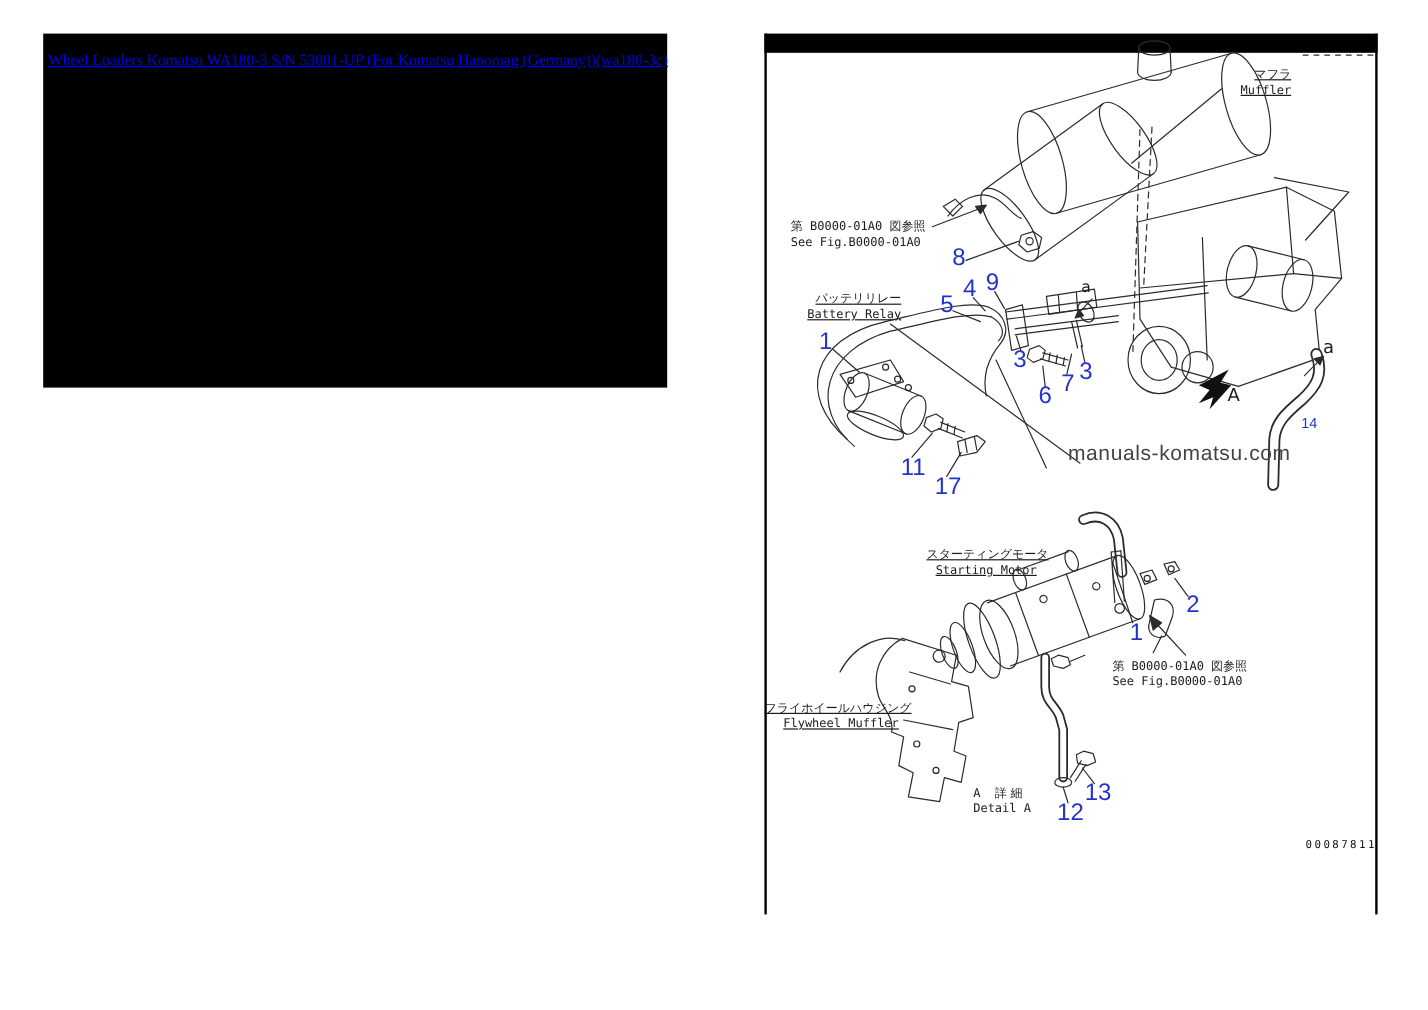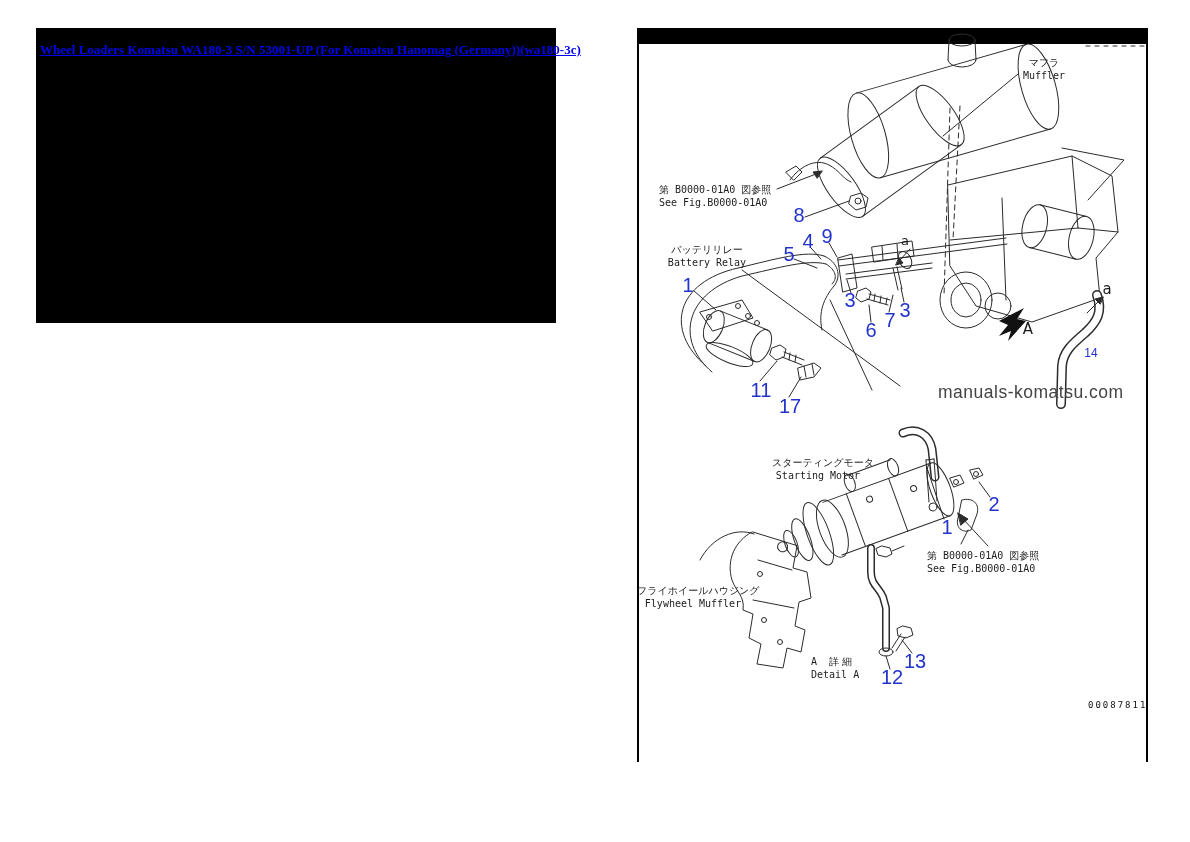--- a/index.html
+++ b/index.html
@@ -8,48 +8,48 @@
     --watermark-color:#444444;
     --ink:#2b2b2b;
   }
   html,body{margin:0;padding:0;background:#ffffff;}
   body{position:relative;width:1190px;height:842px;overflow:hidden;
        font-family:"DejaVu Sans Mono",monospace;}
 
   
   .black-box{position:absolute;left:36px;top:28px;width:520px;height:295px;background:#000;}
   .header-link{position:absolute;left:4px;top:14px;white-space:nowrap;
-    font-family:"Liberation Serif",serif;font-weight:bold;font-size:13px;
+    font-family:"Liberation Serif",serif;font-weight:normal;font-size:13px;
     color:var(--link-color);text-decoration:underline;cursor:pointer;}
 
   
   .frame{position:absolute;left:637px;top:28px;width:511px;height:734px;background:#fff;}
   .frame-topbar{position:absolute;left:0;top:0;width:511px;height:16px;background:#000;}
   .frame-left{position:absolute;left:0;top:0;width:2px;height:734px;background:#000;}
   .frame-right{position:absolute;right:0;top:0;width:2px;height:734px;background:#000;}
 
   svg.linework{position:absolute;left:0;top:0;}
 
   
   .dlabel{position:absolute;color:#1c1c1c;font-size:10px;line-height:13px;
     font-family:"DejaVu Sans Mono",monospace;white-space:nowrap;}
   .dlabel .en{font-size:10px;}
-  .dlabel.center{text-align:center;}
+  .dlabel.center{text-align:right;text-decoration:underline;}
   .spread{letter-spacing:3px;}
 
   .ref-letter{position:absolute;color:#1c1c1c;font-family:"DejaVu Sans",sans-serif;
     transform:translate(-50%,-50%);}
 
   
   .callout{position:absolute;transform:translate(-50%,-50%);
     color:var(--callout-color);font-family:"Liberation Sans",sans-serif;
     font-size:20px;font-weight:500;cursor:pointer;line-height:1;}
 
-  .watermark{position:absolute;left:890px;top:382px;color:var(--watermark-color);
-    font-family:"Liberation Sans",sans-serif;font-size:17.5px;letter-spacing:.5px;margin-left:48px;}
+  .watermark{position:absolute;left:890px;top:367px;color:var(--watermark-color);
+    font-family:"Liberation Sans",sans-serif;font-size:17.5px;letter-spacing:.5px;}
 
   .drawing-number{position:absolute;left:1088px;top:700px;color:#111;
     font-size:9px;letter-spacing:2px;font-family:"DejaVu Sans Mono",monospace;}
 </style>
 </head>
 <body>
 
 <div class="black-box">
   <a class="header-link" href="#">Wheel Loaders Komatsu WA180-3 S/N 53001-UP (For Komatsu Hanomag (Germany))(wa180-3c)</a>
 </div>

